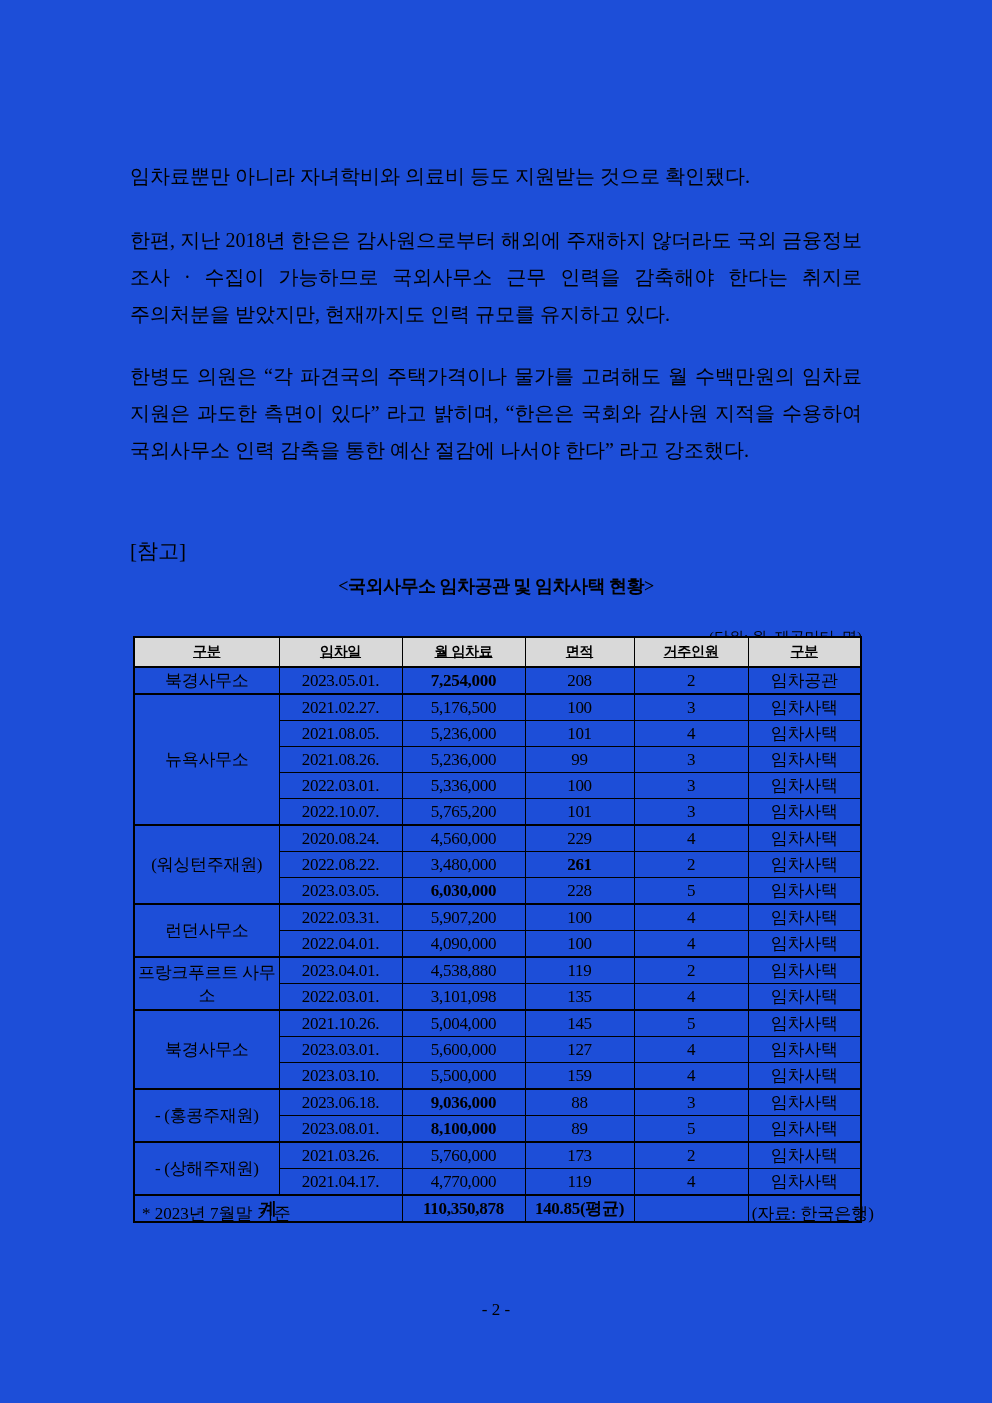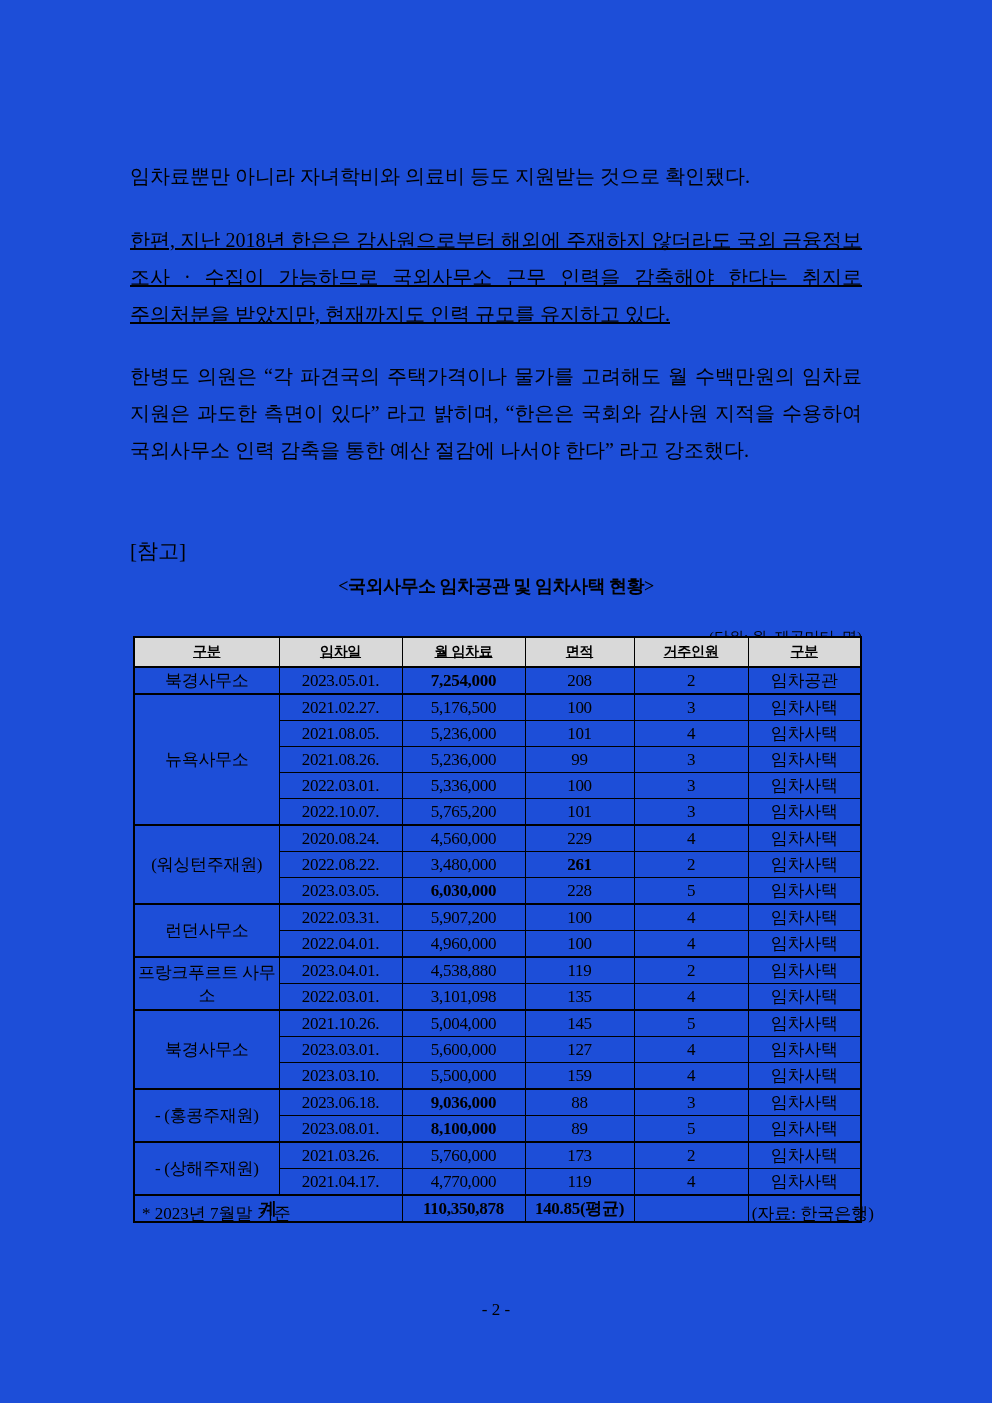--- a/index.html
+++ b/index.html
@@ -13,21 +13,21 @@
     overflow:hidden;
   }
   .body-text {
     position:absolute; left:130px; width:732px;
     margin:0;
     font-size:20px; line-height:37px;
     text-align:justify; text-align-last:left;
     word-break:keep-all;
   }
   .p1 { top:158px; }
-  .p2 { top:222px;text-decoration:underline; }
+  .p2 { top:222px; }
   .p3 { top:358px; }
   .ref-label {
     position:absolute; top:537px; left:130px;
     font-size:21px;
   }
   .table-title {
     position:absolute; top:574px; left:130px; width:732px;
     text-align:center; font-size:18px; font-weight:bold;
     letter-spacing:-0.5px;
   }
@@ -175,21 +175,21 @@
         <tr class="group-start">
           <td rowspan="2">런던사무소</td>
           <td>2022.03.31.</td>
           <td>5,907,200</td>
           <td>100</td>
           <td>4</td>
           <td>임차사택</td>
         </tr>
         <tr>
           <td>2022.04.01.</td>
-          <td>4,960,000</td>
+          <td>4,090,000</td>
           <td>100</td>
           <td>4</td>
           <td>임차사택</td>
         </tr>
         <tr class="group-start">
           <td rowspan="2">프랑크푸르트 사무소</td>
           <td>2023.04.01.</td>
           <td>4,538,880</td>
           <td>119</td>
           <td>2</td>

